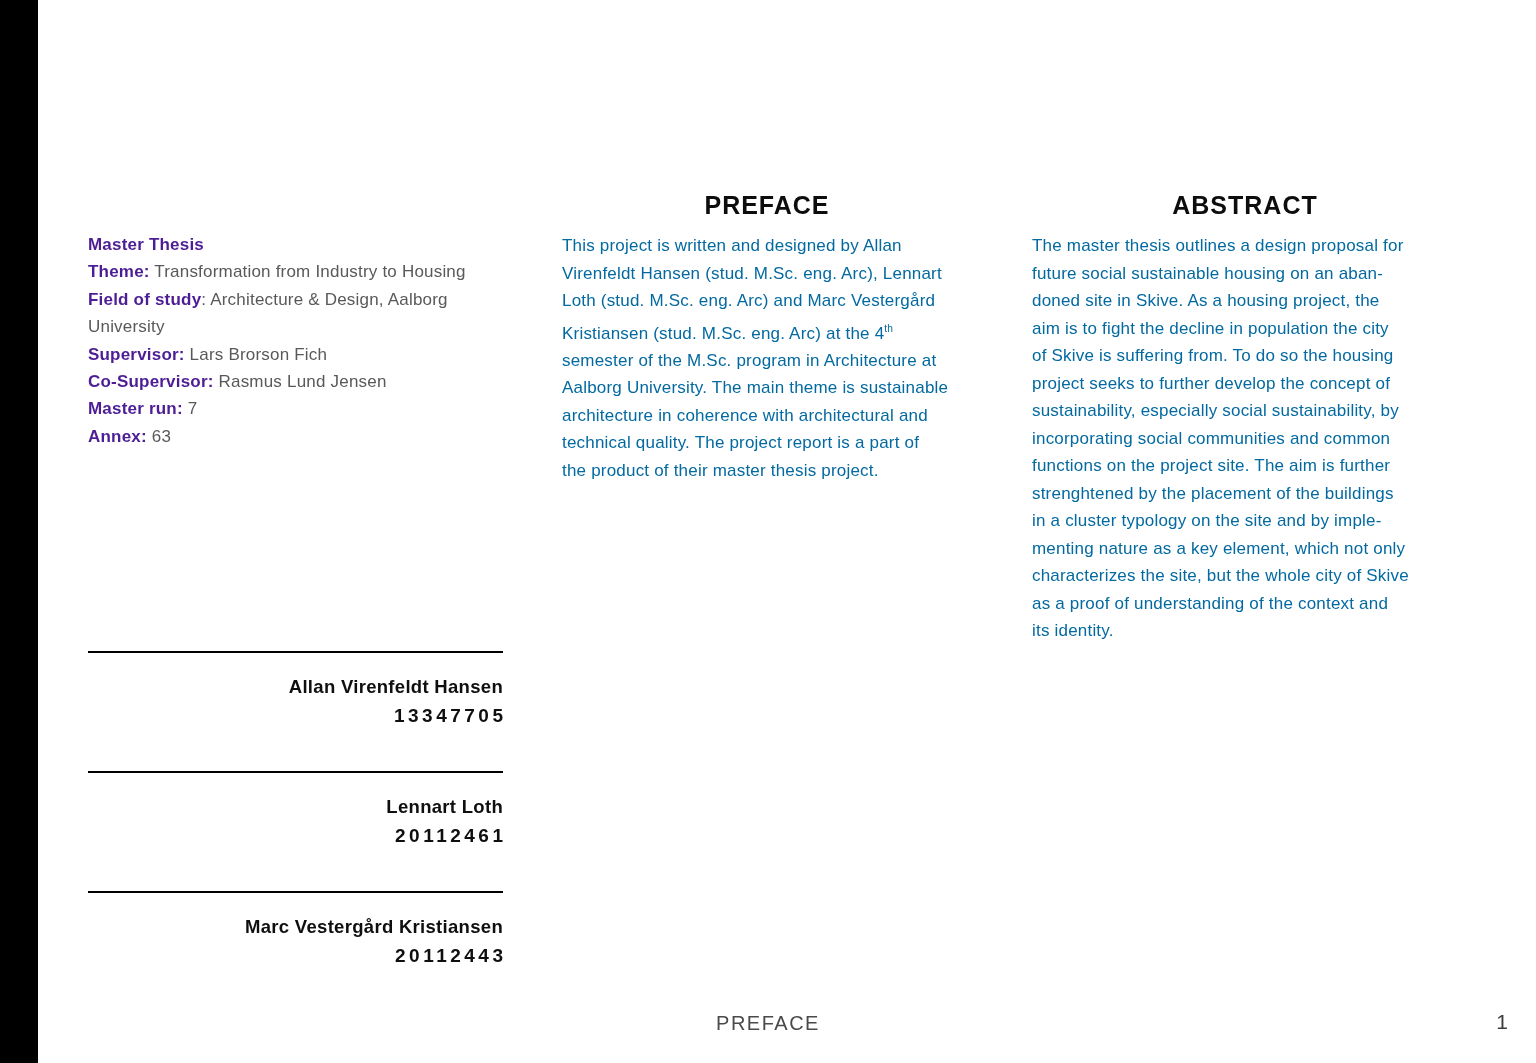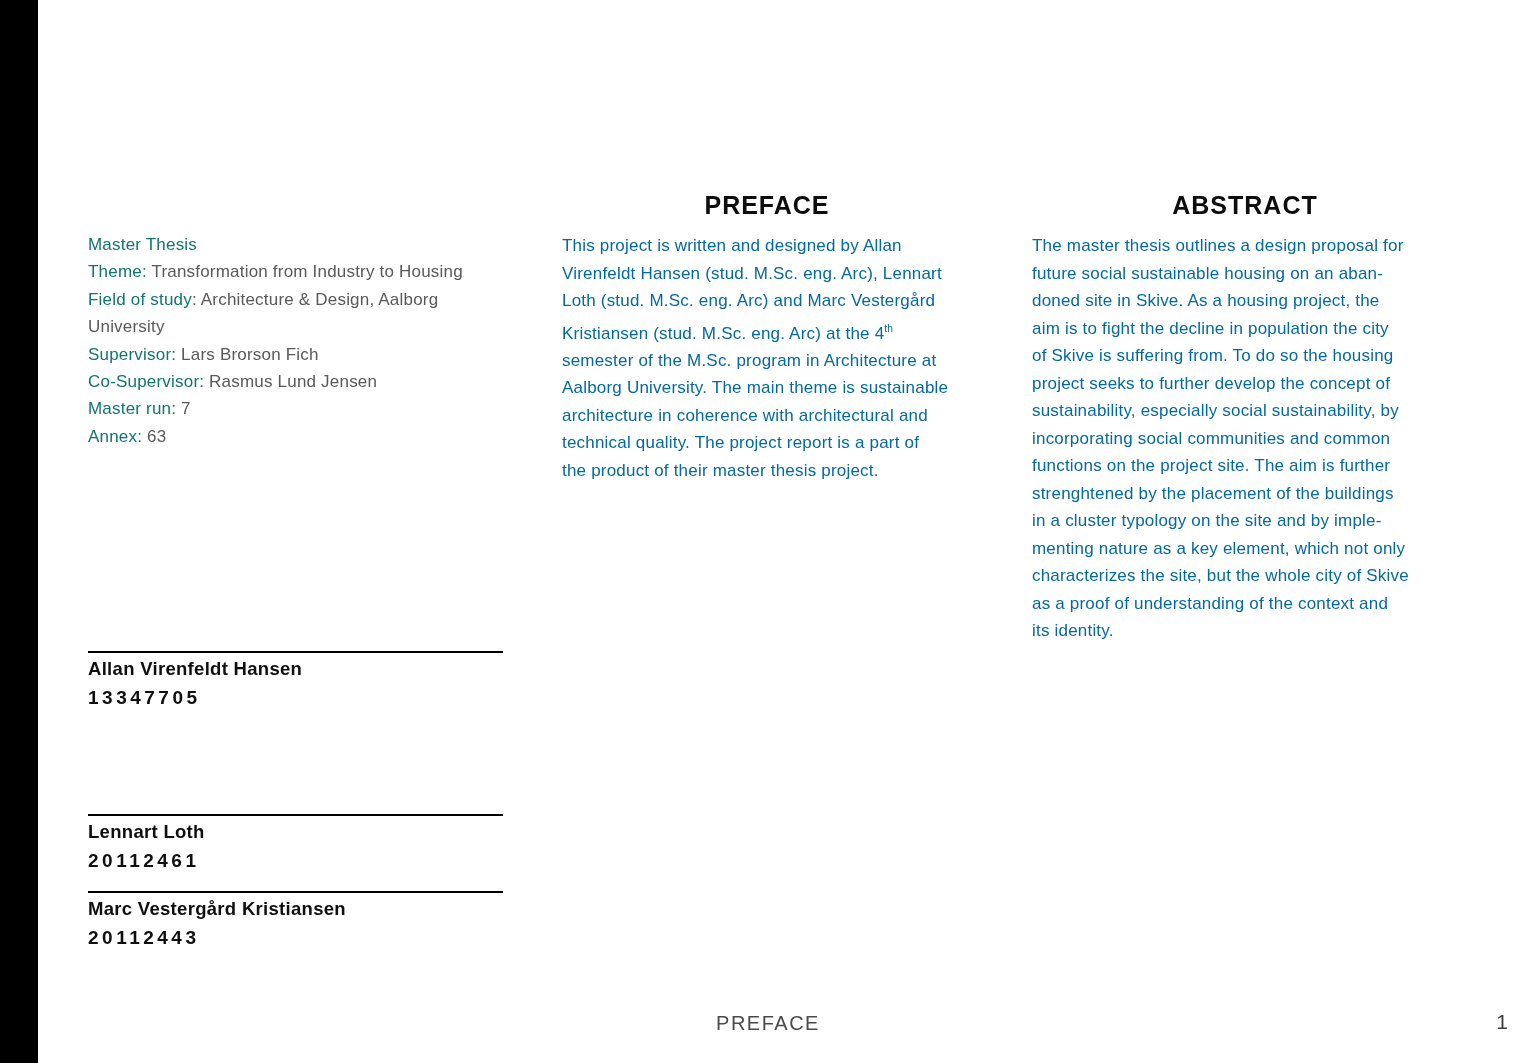--- a/index.html
+++ b/index.html
@@ -7,25 +7,25 @@
     width:1536px; height:1063px; position:relative;
     background:#ffffff; overflow:hidden;
     font-family:"Liberation Sans", sans-serif;
     -webkit-font-smoothing:antialiased;
   }
   .edge-bar { position:absolute; left:0; top:0; width:38px; height:1063px; background:#000000; }
 
   
   .col-info { position:absolute; left:88px; top:231px; width:424px; }
   .info-line { font-size:17px; line-height:27.4px; color:#59595b; white-space:nowrap; letter-spacing:0.2px; }
-  .info-line .lbl { font-weight:normal; color:#0f766e; }
+  .info-line .lbl { font-weight:bold; color:#4c1d95; }
 
   
-  .sig { position:absolute; left:88px; width:415px; border-top:2px solid #000000; padding-top:2px; }
-  .sig-1 { top:651px; } .sig-2 { top:771px;margin-top:43px; } .sig-3 { top:891px; }
+  .sig { position:absolute; left:88px; width:415px; text-align:right; border-top:2px solid #000000; padding-top:20px; }
+  .sig-1 { top:651px; } .sig-2 { top:771px; } .sig-3 { top:891px; }
   .sig-name { font-size:18.5px; font-weight:bold; color:#0f0f0f; line-height:28px; letter-spacing:0.3px; white-space:nowrap; }
   .sig-id { font-size:19px; font-weight:bold; color:#0f0f0f; line-height:30px; letter-spacing:3.5px; margin-right:-3.5px; white-space:nowrap; }
 
   
   .col-preface  { position:absolute; left:562px;  top:190px; width:410px; }
   .col-abstract { position:absolute; left:1032px; top:190px; width:426px; }
   .col-heading { font-size:25px; font-weight:bold; color:#0d0d0d; text-align:center; letter-spacing:1px; line-height:30px; margin-bottom:12px; }
   .body-text { font-size:17px; line-height:27.5px; color:#0369a1; letter-spacing:0.2px; }
   .body-text sup, .info-line sup { font-size:0.6em; vertical-align:super; letter-spacing:0; }
 

